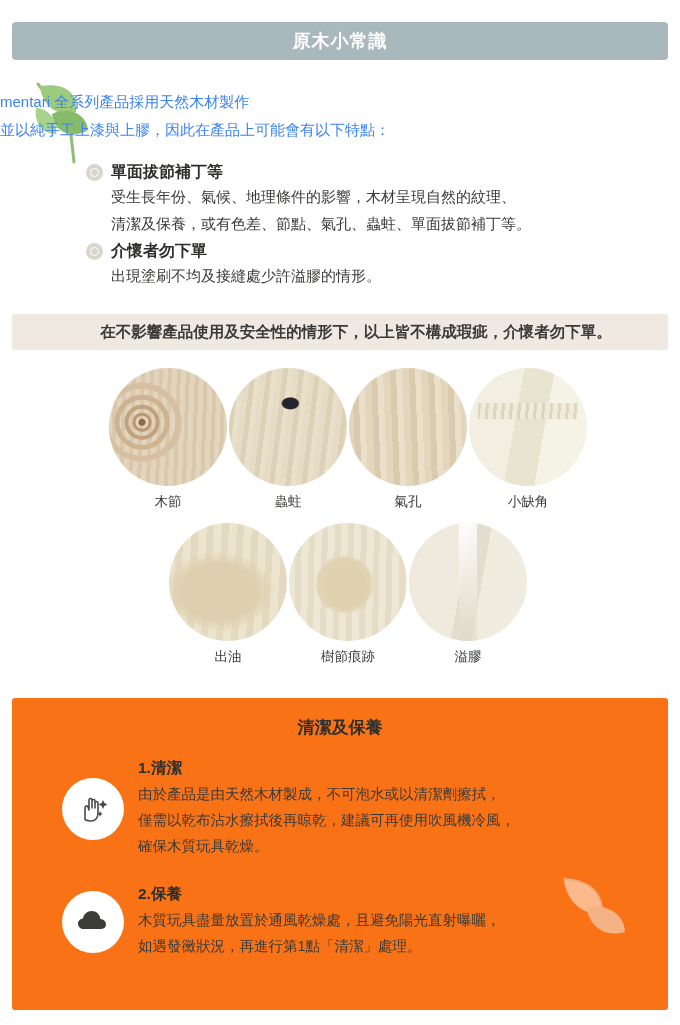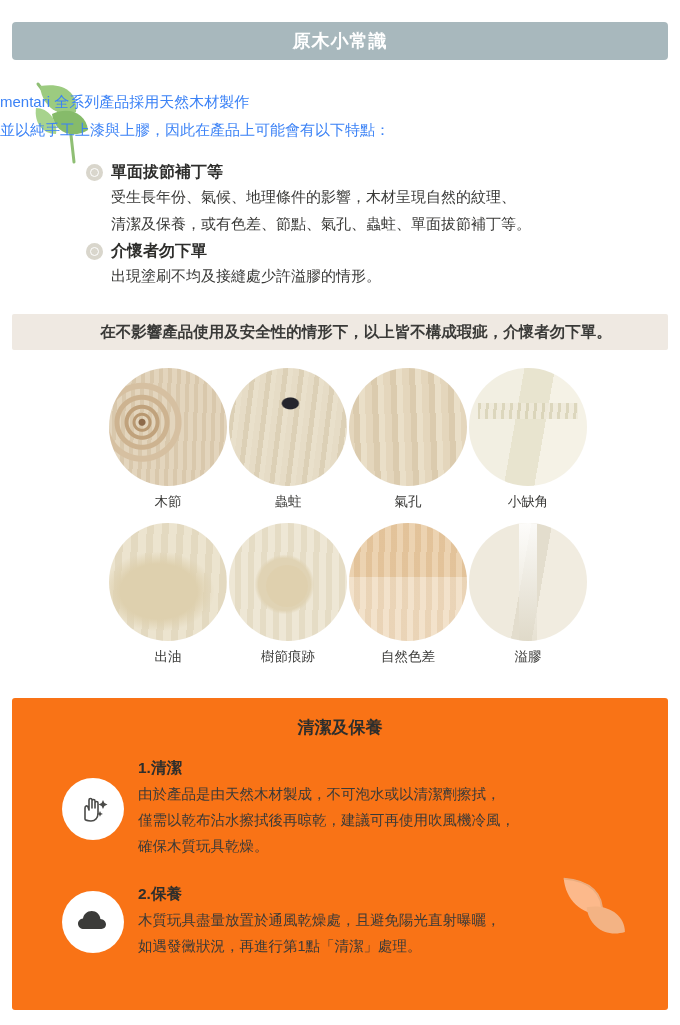--- a/index.html
+++ b/index.html
@@ -380,24 +380,20 @@
     <div class="sample-row">
       <div class="sample">
         <div class="swatch sw-oil"></div>
         <div class="sample-label">出油</div>
       </div>
       <div class="sample">
         <div class="swatch sw-patch"></div>
         <div class="sample-label">樹節痕跡</div>
       </div>
       <div class="sample">
-        <div class="swatch sw-color"></div>
-        <div class="sample-label">自然色差</div>
-      </div>
-      <div class="sample">
         <div class="swatch sw-glue"></div>
         <div class="sample-label">溢膠</div>
       </div>
     </div>
   </div>
 
   <div class="care">
     <div class="care-title">清潔及保養</div>
 
     <div class="care-item one">

